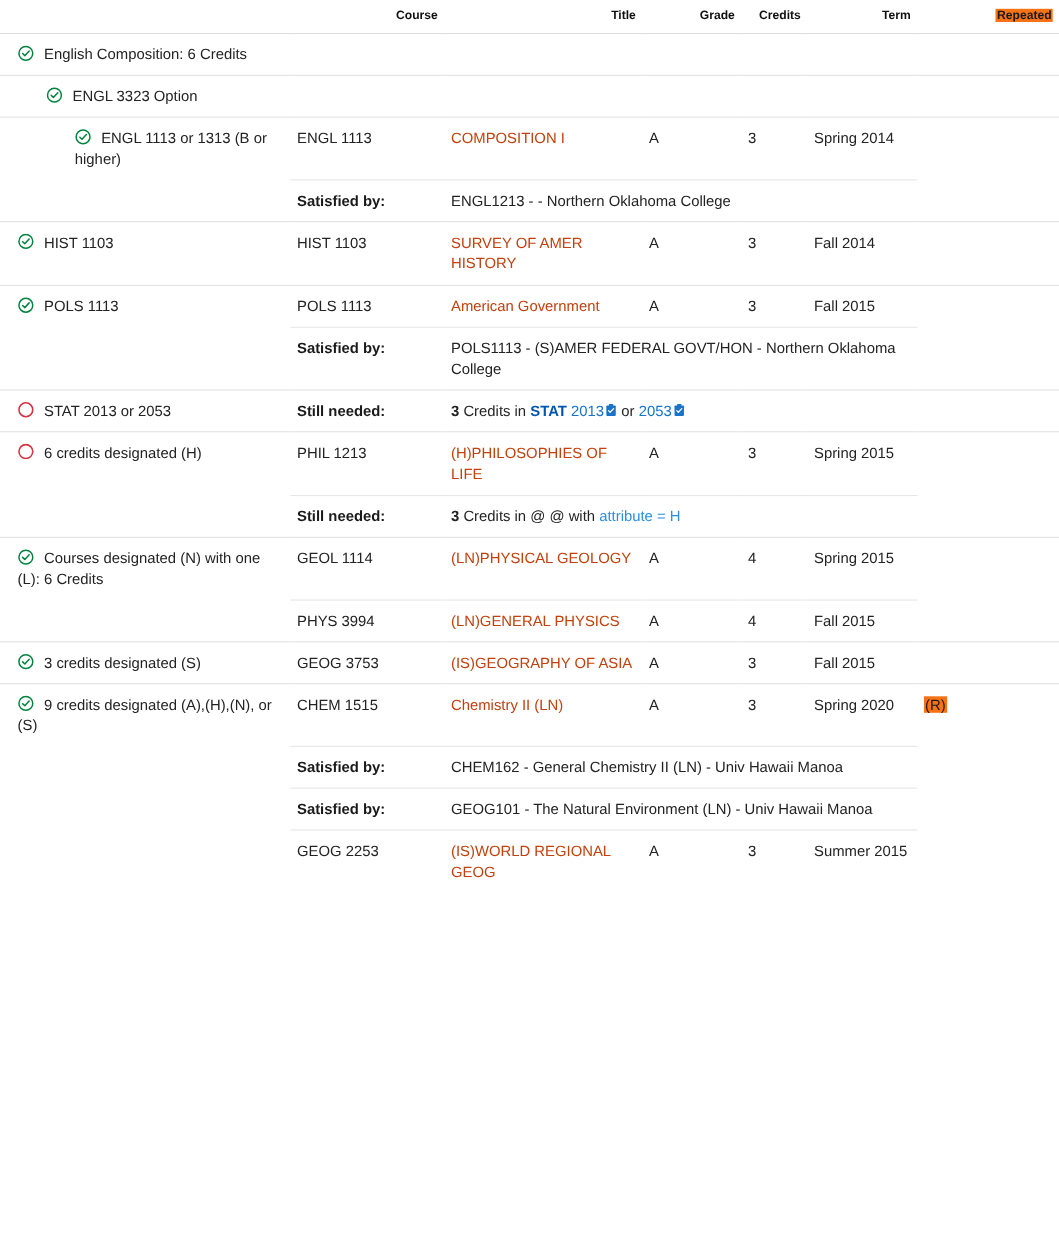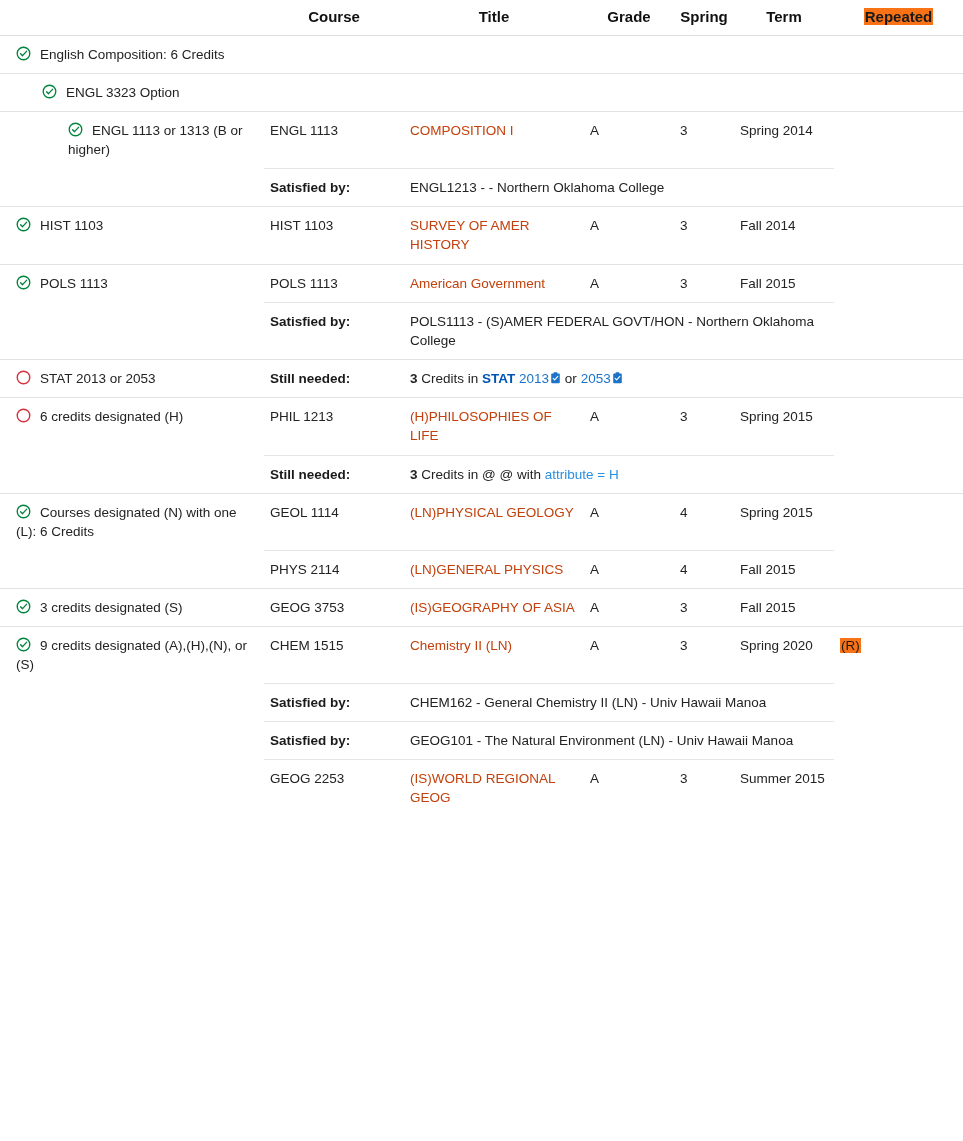--- a/index.html
+++ b/index.html
@@ -28,24 +28,24 @@
   col.c-req    { width: 264px; }
   col.c-course { width: 140px; }
   col.c-title  { width: 180px; }
   col.c-grade  { width: 90px;  }
   col.c-credits{ width: 60px;  }
   col.c-term   { width: 100px; }
   col.c-rep    { width: 129px; }
 
   
   thead th {
-    font-size: 15px;
+    font-size: 11px;
     font-weight: bold;
     color: #111111;
-    text-align: center;
+    text-align: right;
     padding: 8px 6px 10px 6px;
     vertical-align: bottom;
     border: none;
     white-space: nowrap;
   }
   thead th.th-req { padding-left: 16px; }
   thead tr { border-bottom: 1px solid #dddddd; }
 
   .hl {
     background: #f97316;
@@ -136,21 +136,21 @@
       <col class="c-credits">
       <col class="c-term">
       <col class="c-rep">
   </colgroup>
   <thead>
     <tr>
       <th class="th-req"></th>
       <th>Course</th>
       <th>Title</th>
       <th>Grade</th>
-      <th>Spring</th>
+      <th>Credits</th>
       <th>Term</th>
       <th><span class="hl">Repeated</span></th>
     </tr>
   </thead>
   <tbody id="audit-body">
       <tr class="grp-row req-ind-0 first">
         <td class="req">
           <div class="req-inner"><span class="status-ico"><svg viewBox="0 0 16 16" width="15" height="15">
                 <circle cx="8" cy="8" r="6.7" fill="none" stroke="#00843d" stroke-width="1.45"></circle>
                 <path d="M4.9 8.2 L7 10.3 L11.2 5.7" fill="none" stroke="#00843d" stroke-width="1.45" stroke-linecap="round" stroke-linejoin="round"></path>
@@ -276,21 +276,21 @@
         </td>
         <td class="course">GEOL 1114</td>
         <td class="title">(LN)PHYSICAL GEOLOGY</td>
         <td class="grade">A</td>
         <td class="credits">4</td>
         <td class="term">Spring 2015</td>
         <td class="rep"></td>
       </tr>
       <tr class="sub-row">
         <td class="req nosep"></td>
-        <td class="course sep">PHYS 2114</td>
+        <td class="course sep">PHYS 3994</td>
         <td class="title sep">(LN)GENERAL PHYSICS</td>
         <td class="grade sep">A</td>
         <td class="credits sep">4</td>
         <td class="term sep">Fall 2015</td>
         <td class="rep nosep"></td>
       </tr>
       <tr class="grp-row req-ind-0">
         <td class="req">
           <div class="req-inner"><span class="status-ico"><svg viewBox="0 0 16 16" width="15" height="15">
                 <circle cx="8" cy="8" r="6.7" fill="none" stroke="#00843d" stroke-width="1.45"></circle>

